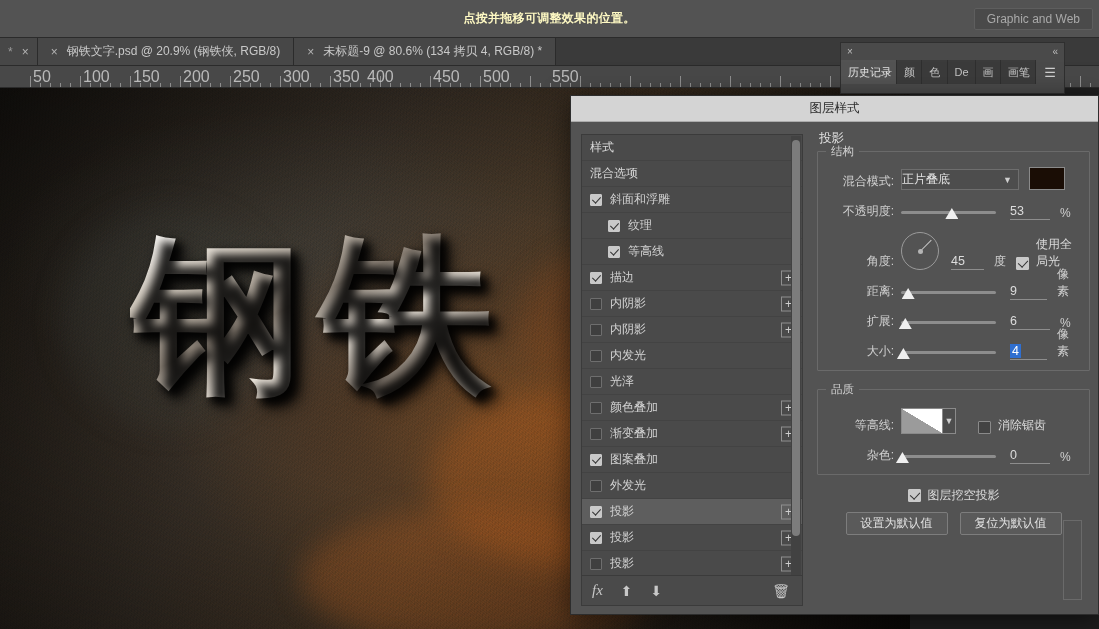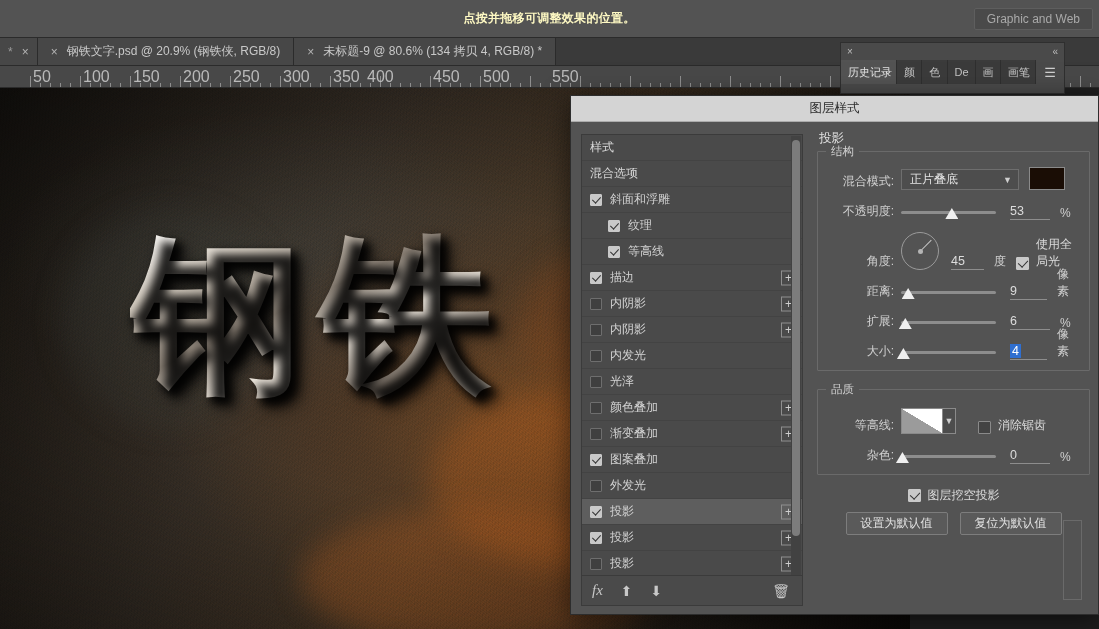--- a/index.html
+++ b/index.html
@@ -213,21 +213,21 @@
     background: #535353; color: #d0d0d0; font-size: 11.5px;
   }
   .row { display: flex; align-items: flex-end; height: 24px; margin-bottom: 6px; }
   .row .lab {
     color: #cfcfcf; font-size: 12px; text-align: right;
     width: 66px; flex: 0 0 66px; margin-right: 7px;
   }
   .select {
     height: 21px; width: 118px; background: #4d4d4d;
     border: 1px solid #6e6e6e; color: #e2e2e2; font-size: 12px;
-    display: flex; align-items: center; padding: 0 8px;
+    display: flex; align-items: center; padding: 0 0;
     position: relative;
   }
   .select .chev { position: absolute; right: 6px; color: #cfcfcf; font-size: 9px; }
   .swatch {
     width: 36px; height: 23px; margin-left: 10px;
     border: 1px solid #8a8a8a;
   }
   .slider { position: relative; width: 95px; height: 14px; flex: 0 0 95px; }
   .slider .track {
     position: absolute; left: 0; right: 0; top: 5px; height: 3px;

